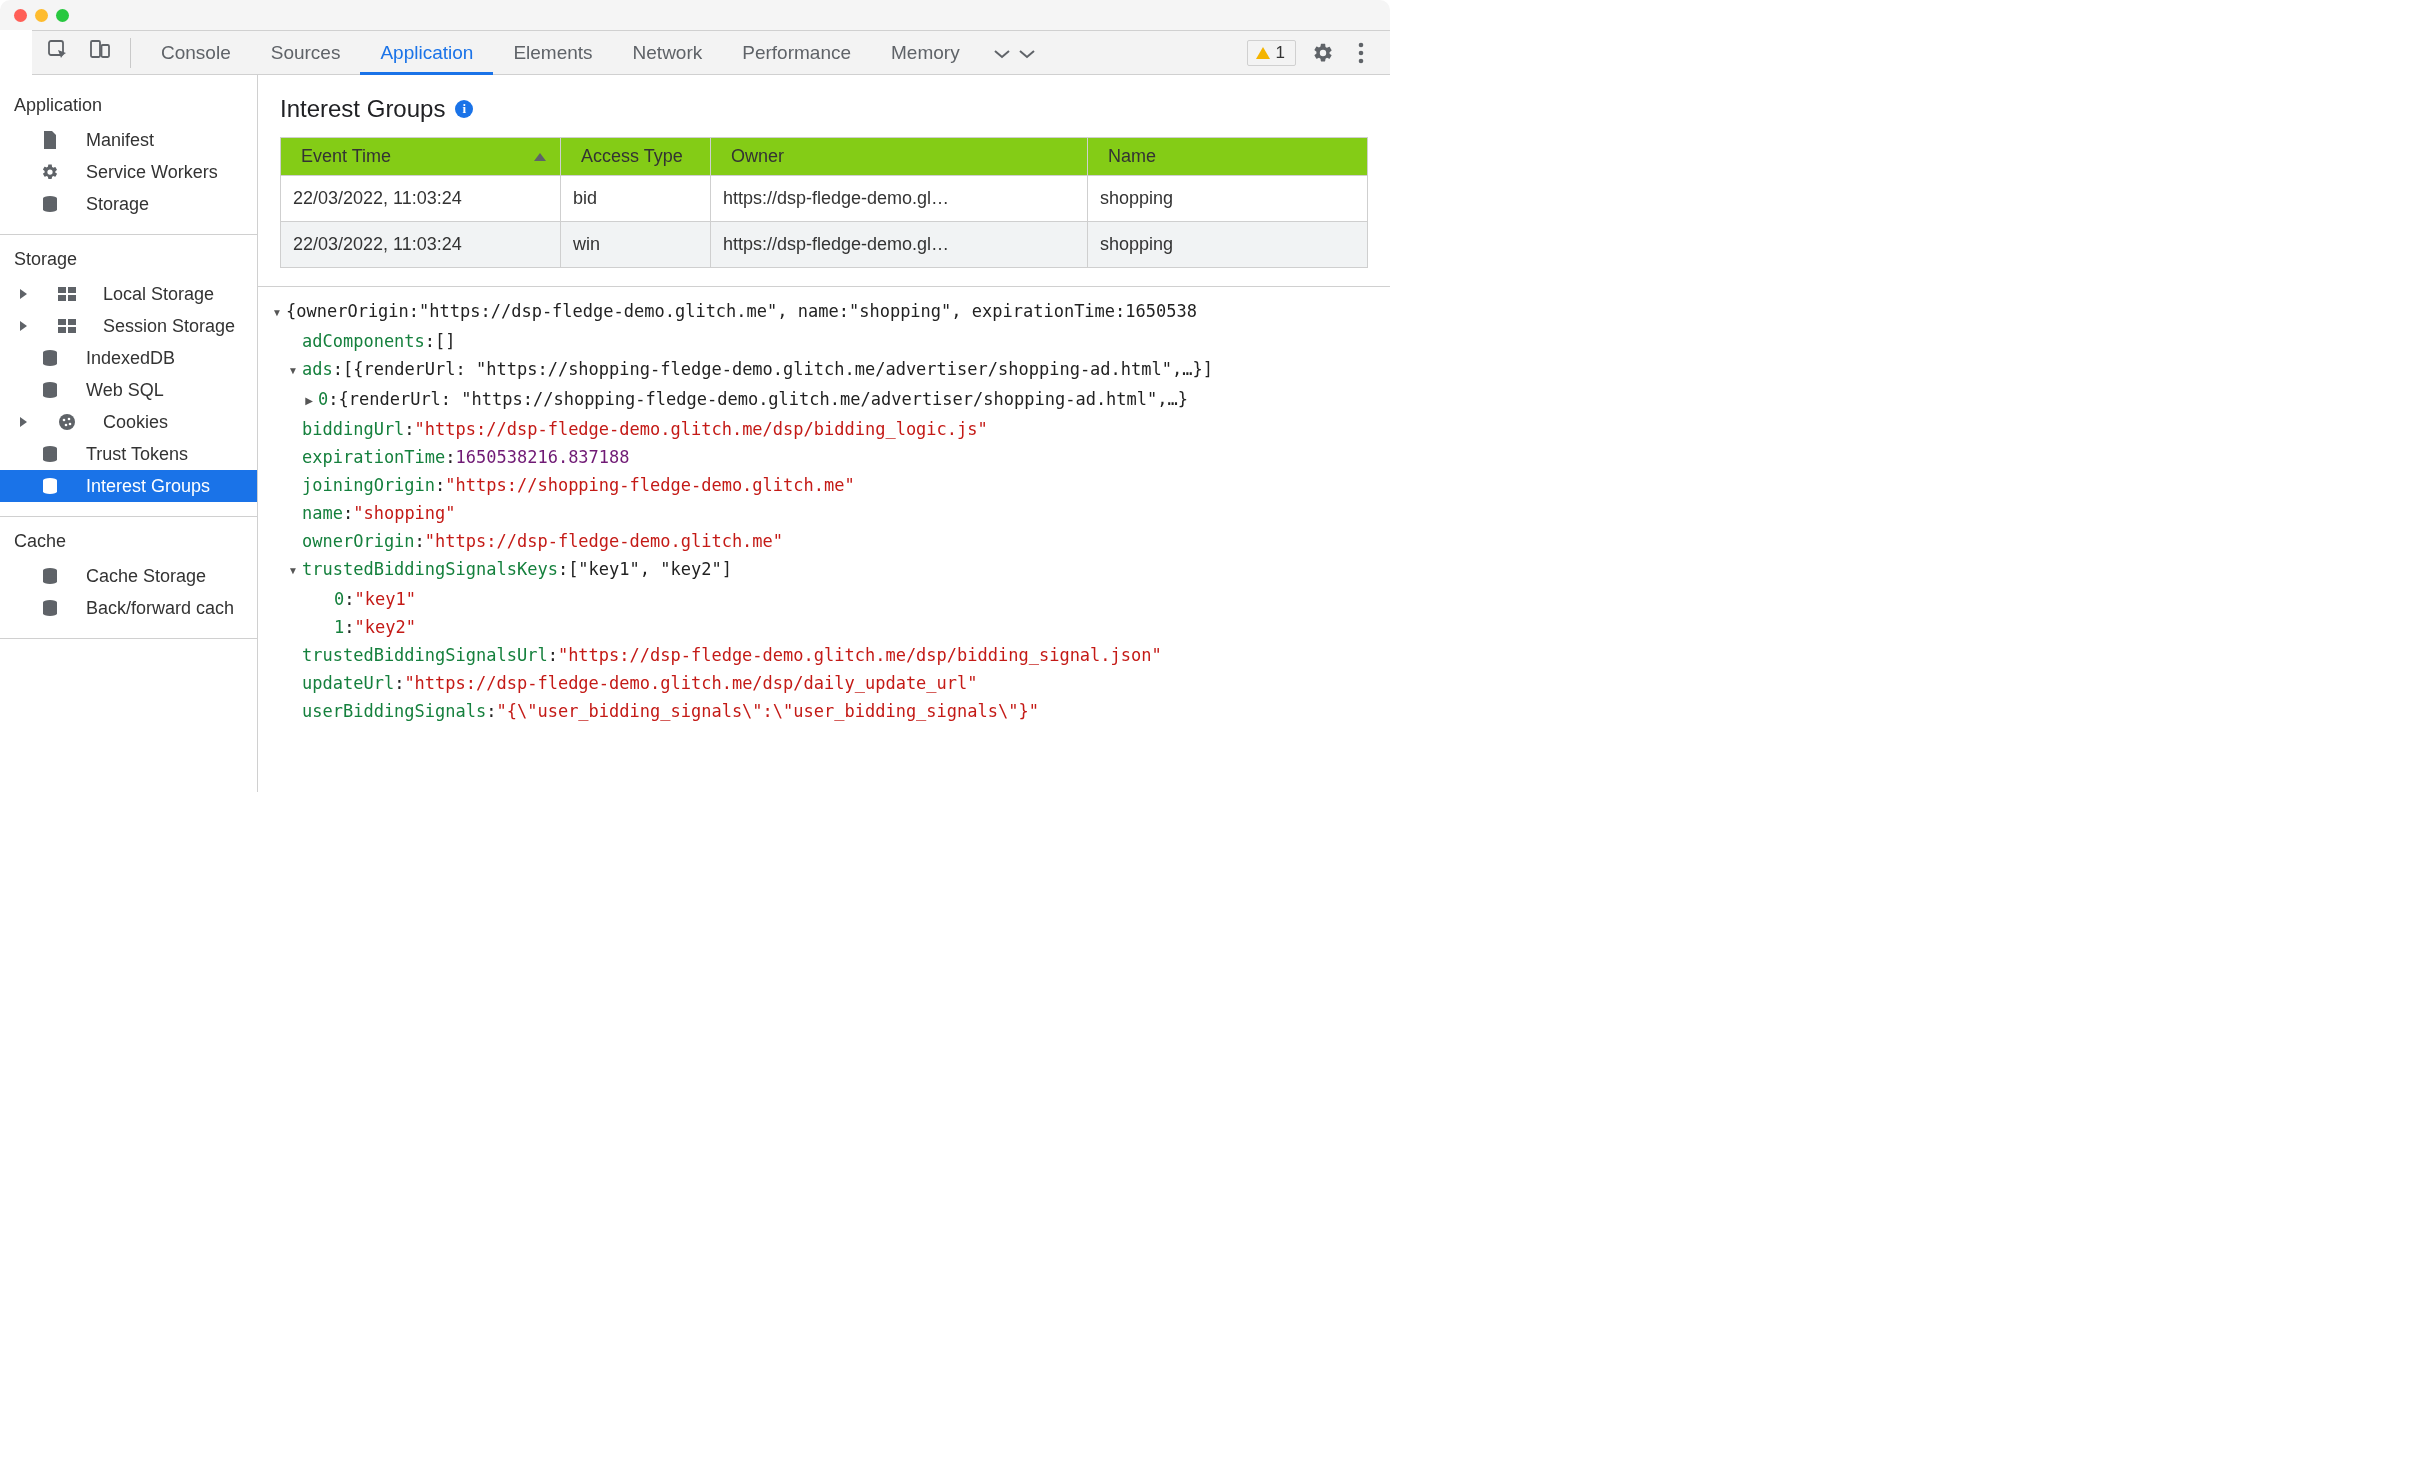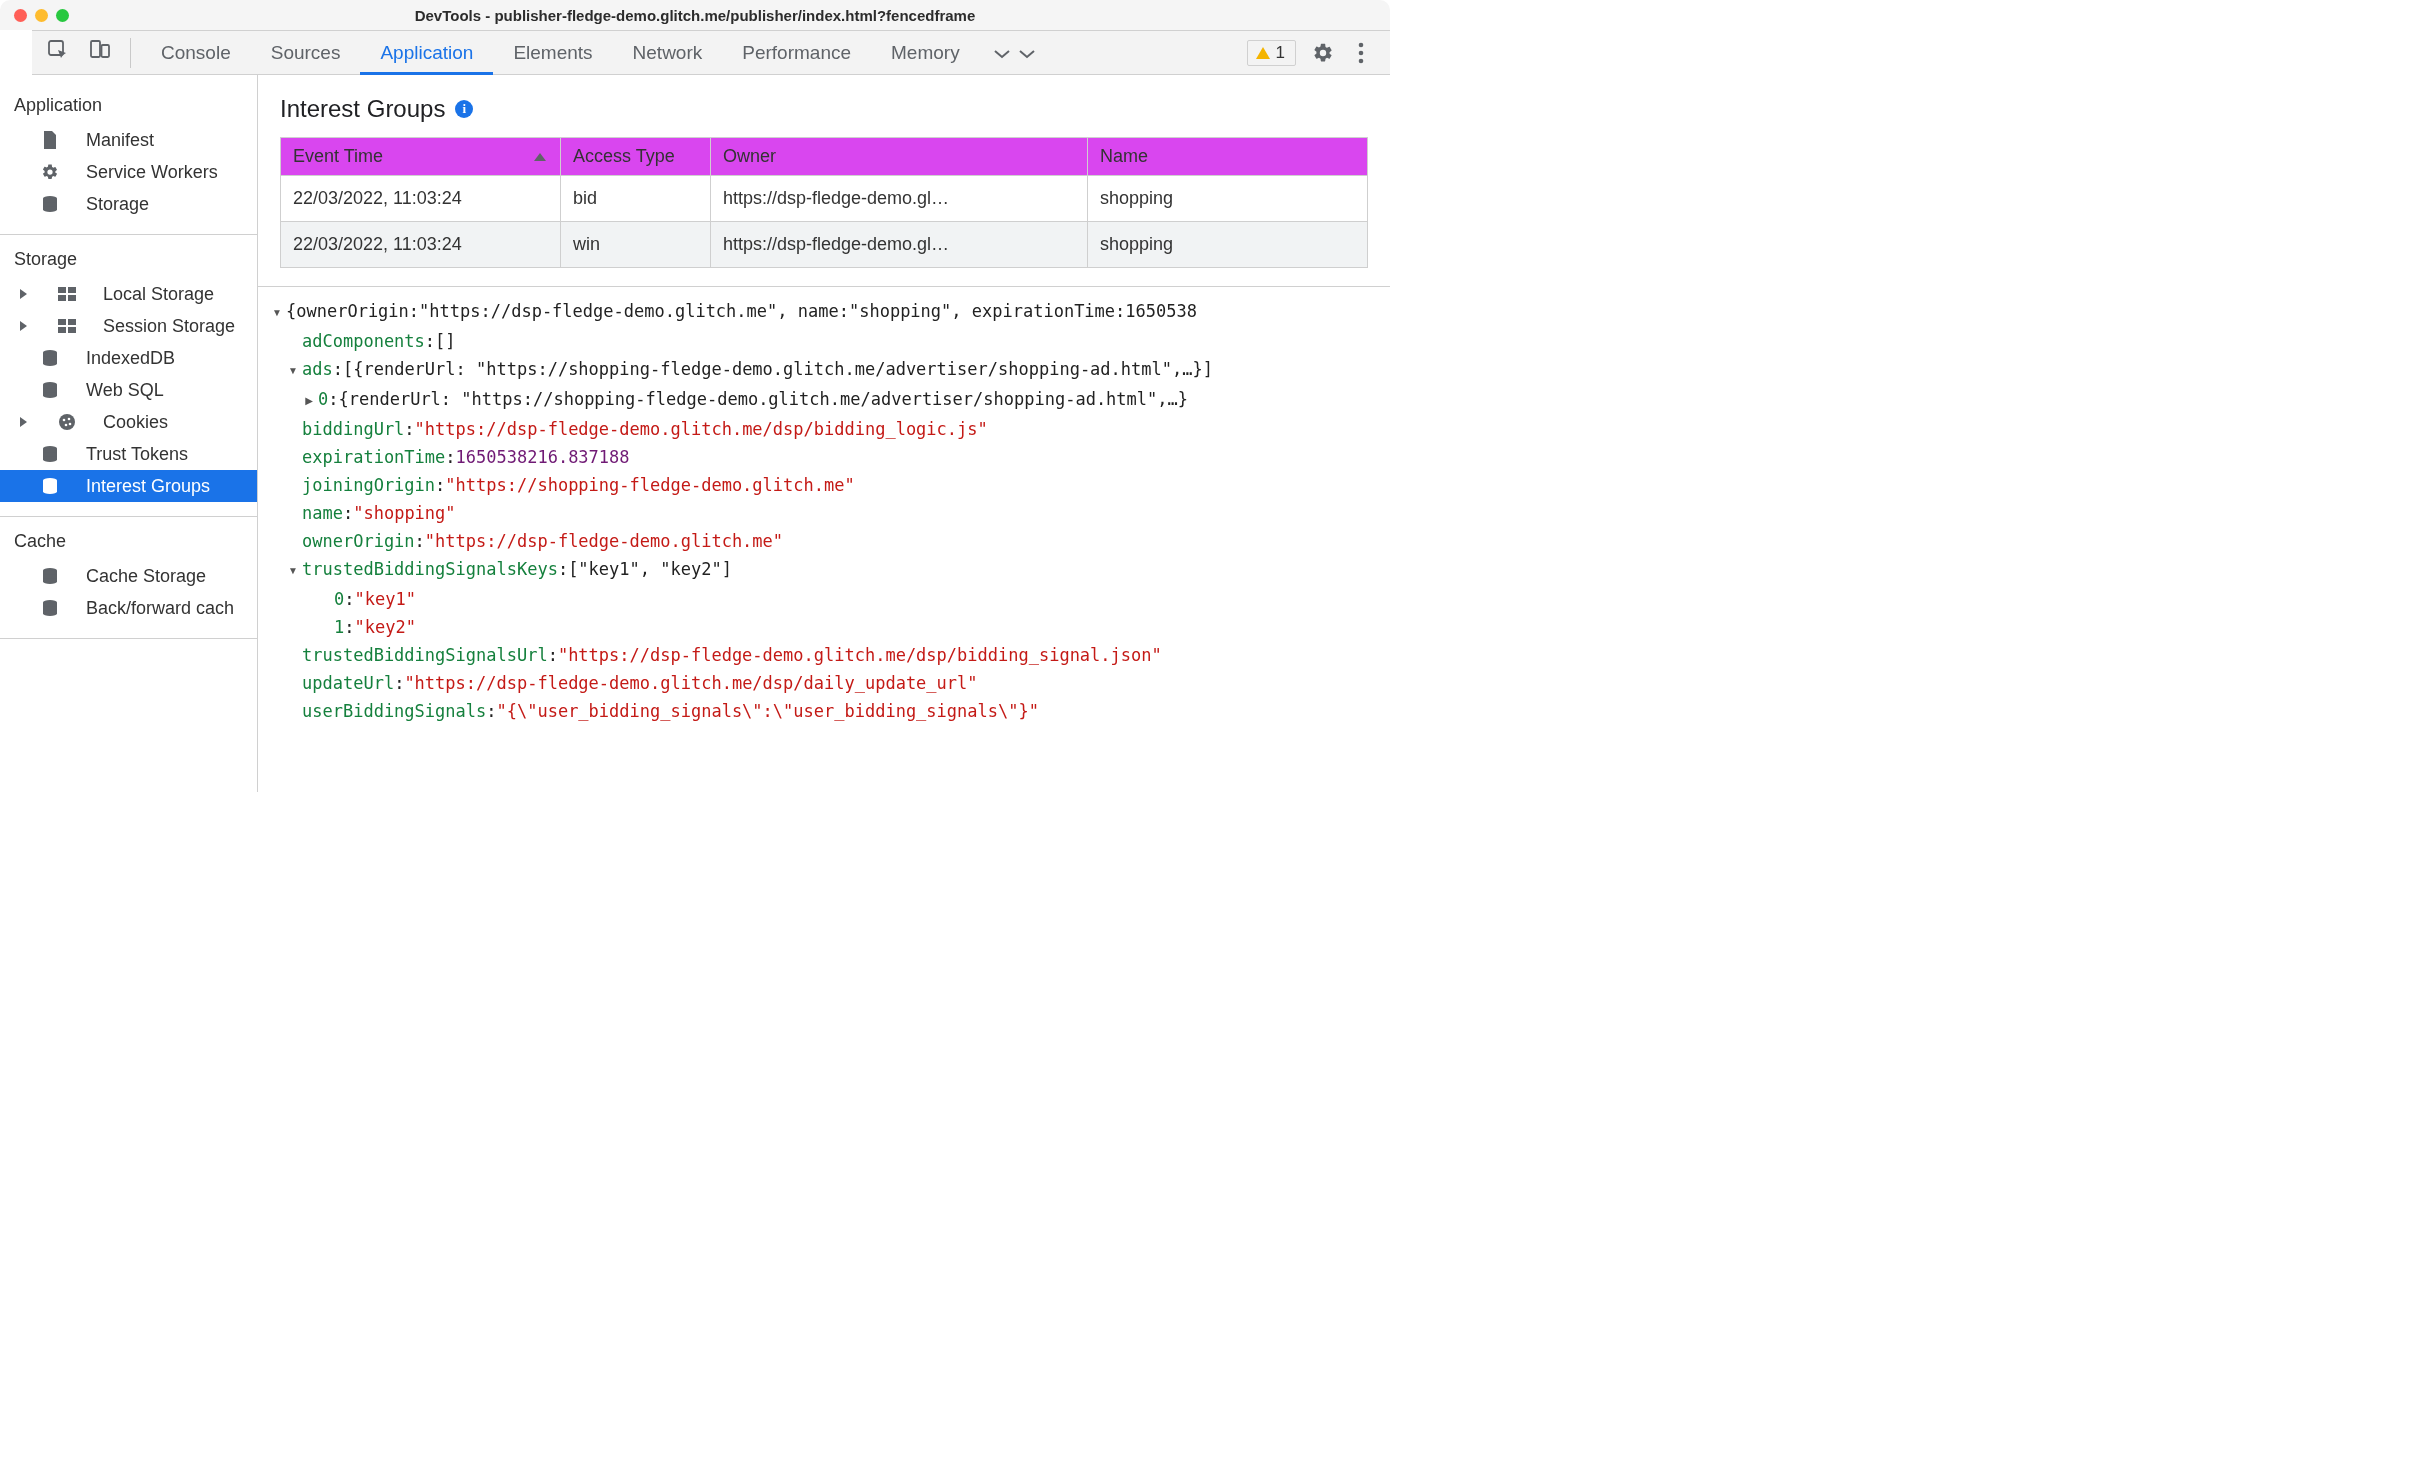--- a/index.html
+++ b/index.html
@@ -156,24 +156,24 @@
     font-family: Georgia, serif;
   }
   .table-wrap { padding: 0 22px 18px 22px; }
   table.ig {
     width: 100%;
     border-collapse: collapse;
     font-size: 18px;
     table-layout: fixed;
   }
   table.ig th {
-    background: #d946ef;
+    background: #84cc16;
     font-weight: 400;
     text-align: left;
-    padding: 8px 12px;
+    padding: 8px 20px;
     border: 1px solid #cfcfcf;
     position: relative;
     height: 28px;
   }
   table.ig td {
     padding: 12px 12px;
     border: 1px solid #cfcfcf;
     white-space: nowrap;
     overflow: hidden;
     text-overflow: ellipsis;
@@ -214,21 +214,20 @@
 <body>
 
 <div class="window">
 
   <div class="title-bar">
     <div class="traffic-lights">
       <div class="tl red"></div>
       <div class="tl yellow"></div>
       <div class="tl green"></div>
     </div>
-    <div class="title-text">DevTools - publisher-fledge-demo.glitch.me/publisher/index.html?fencedframe</div>
   </div>
 
   <div class="tab-strip">
     <div class="inspect-icons">
       <span>
         <svg width="24" height="24" viewBox="0 0 24 24" fill="none" stroke-width="1.8">
           <rect x="3" y="3" width="14" height="14" rx="2"></rect>
           <path d="M12 12 l8 3 l-3 2 l-2 3 z" fill="#5f6368" stroke="none"></path>
         </svg>
       </span>

